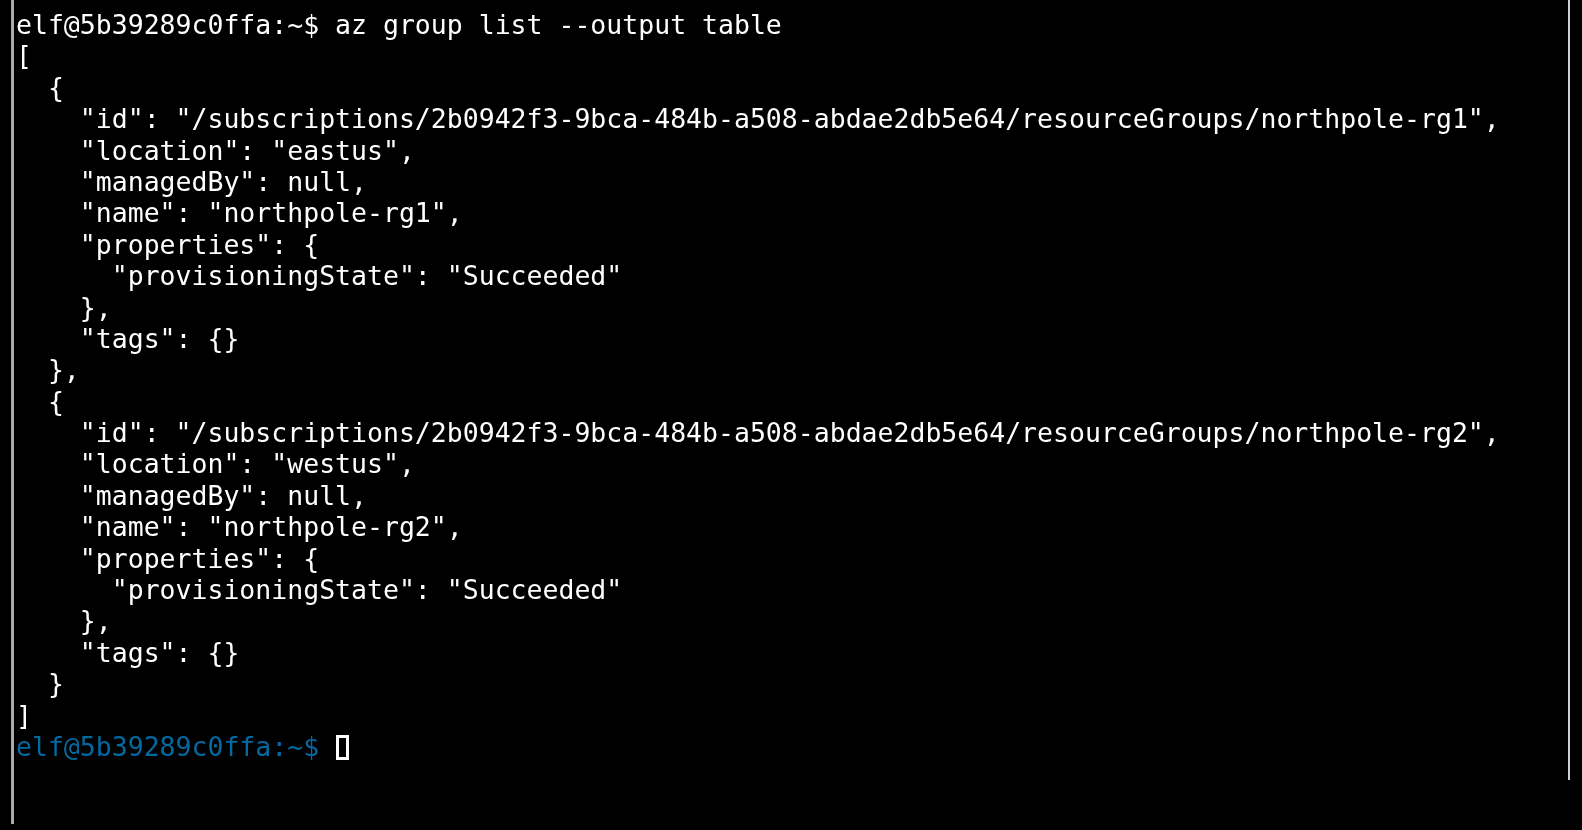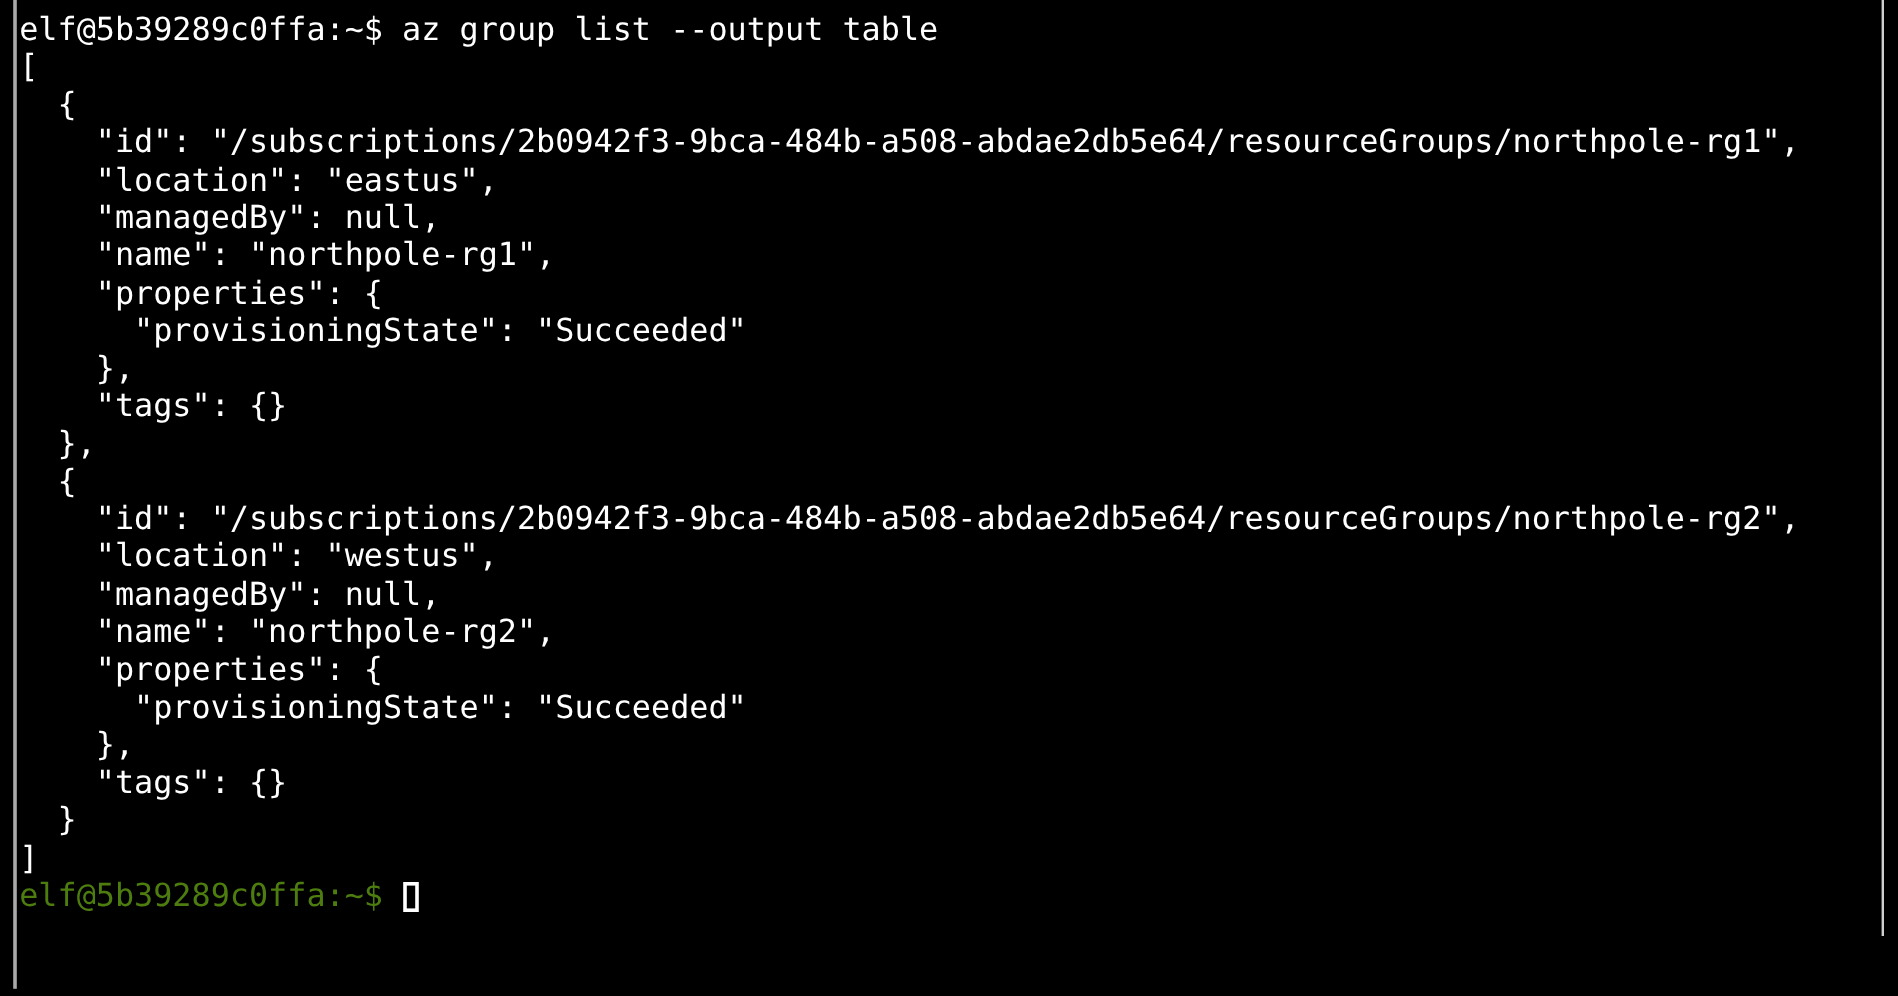--- a/index.html
+++ b/index.html
@@ -54,21 +54,21 @@
 
   .line.with-cursor {
     display: flex;
     align-items: center;
   }
 
   .prompt-text {
     white-space: pre;
     font-size: 26.5px;
     line-height: 31.4px;
-    color: #4d7c0f;
+    color: #0369a1;
   }
 
   .cursor {
     display: inline-block;
     width: 13px;
     height: 25px;
     border: 3px solid #ffffff;
     background: transparent;
     box-sizing: border-box;
     margin-left: 1px;

